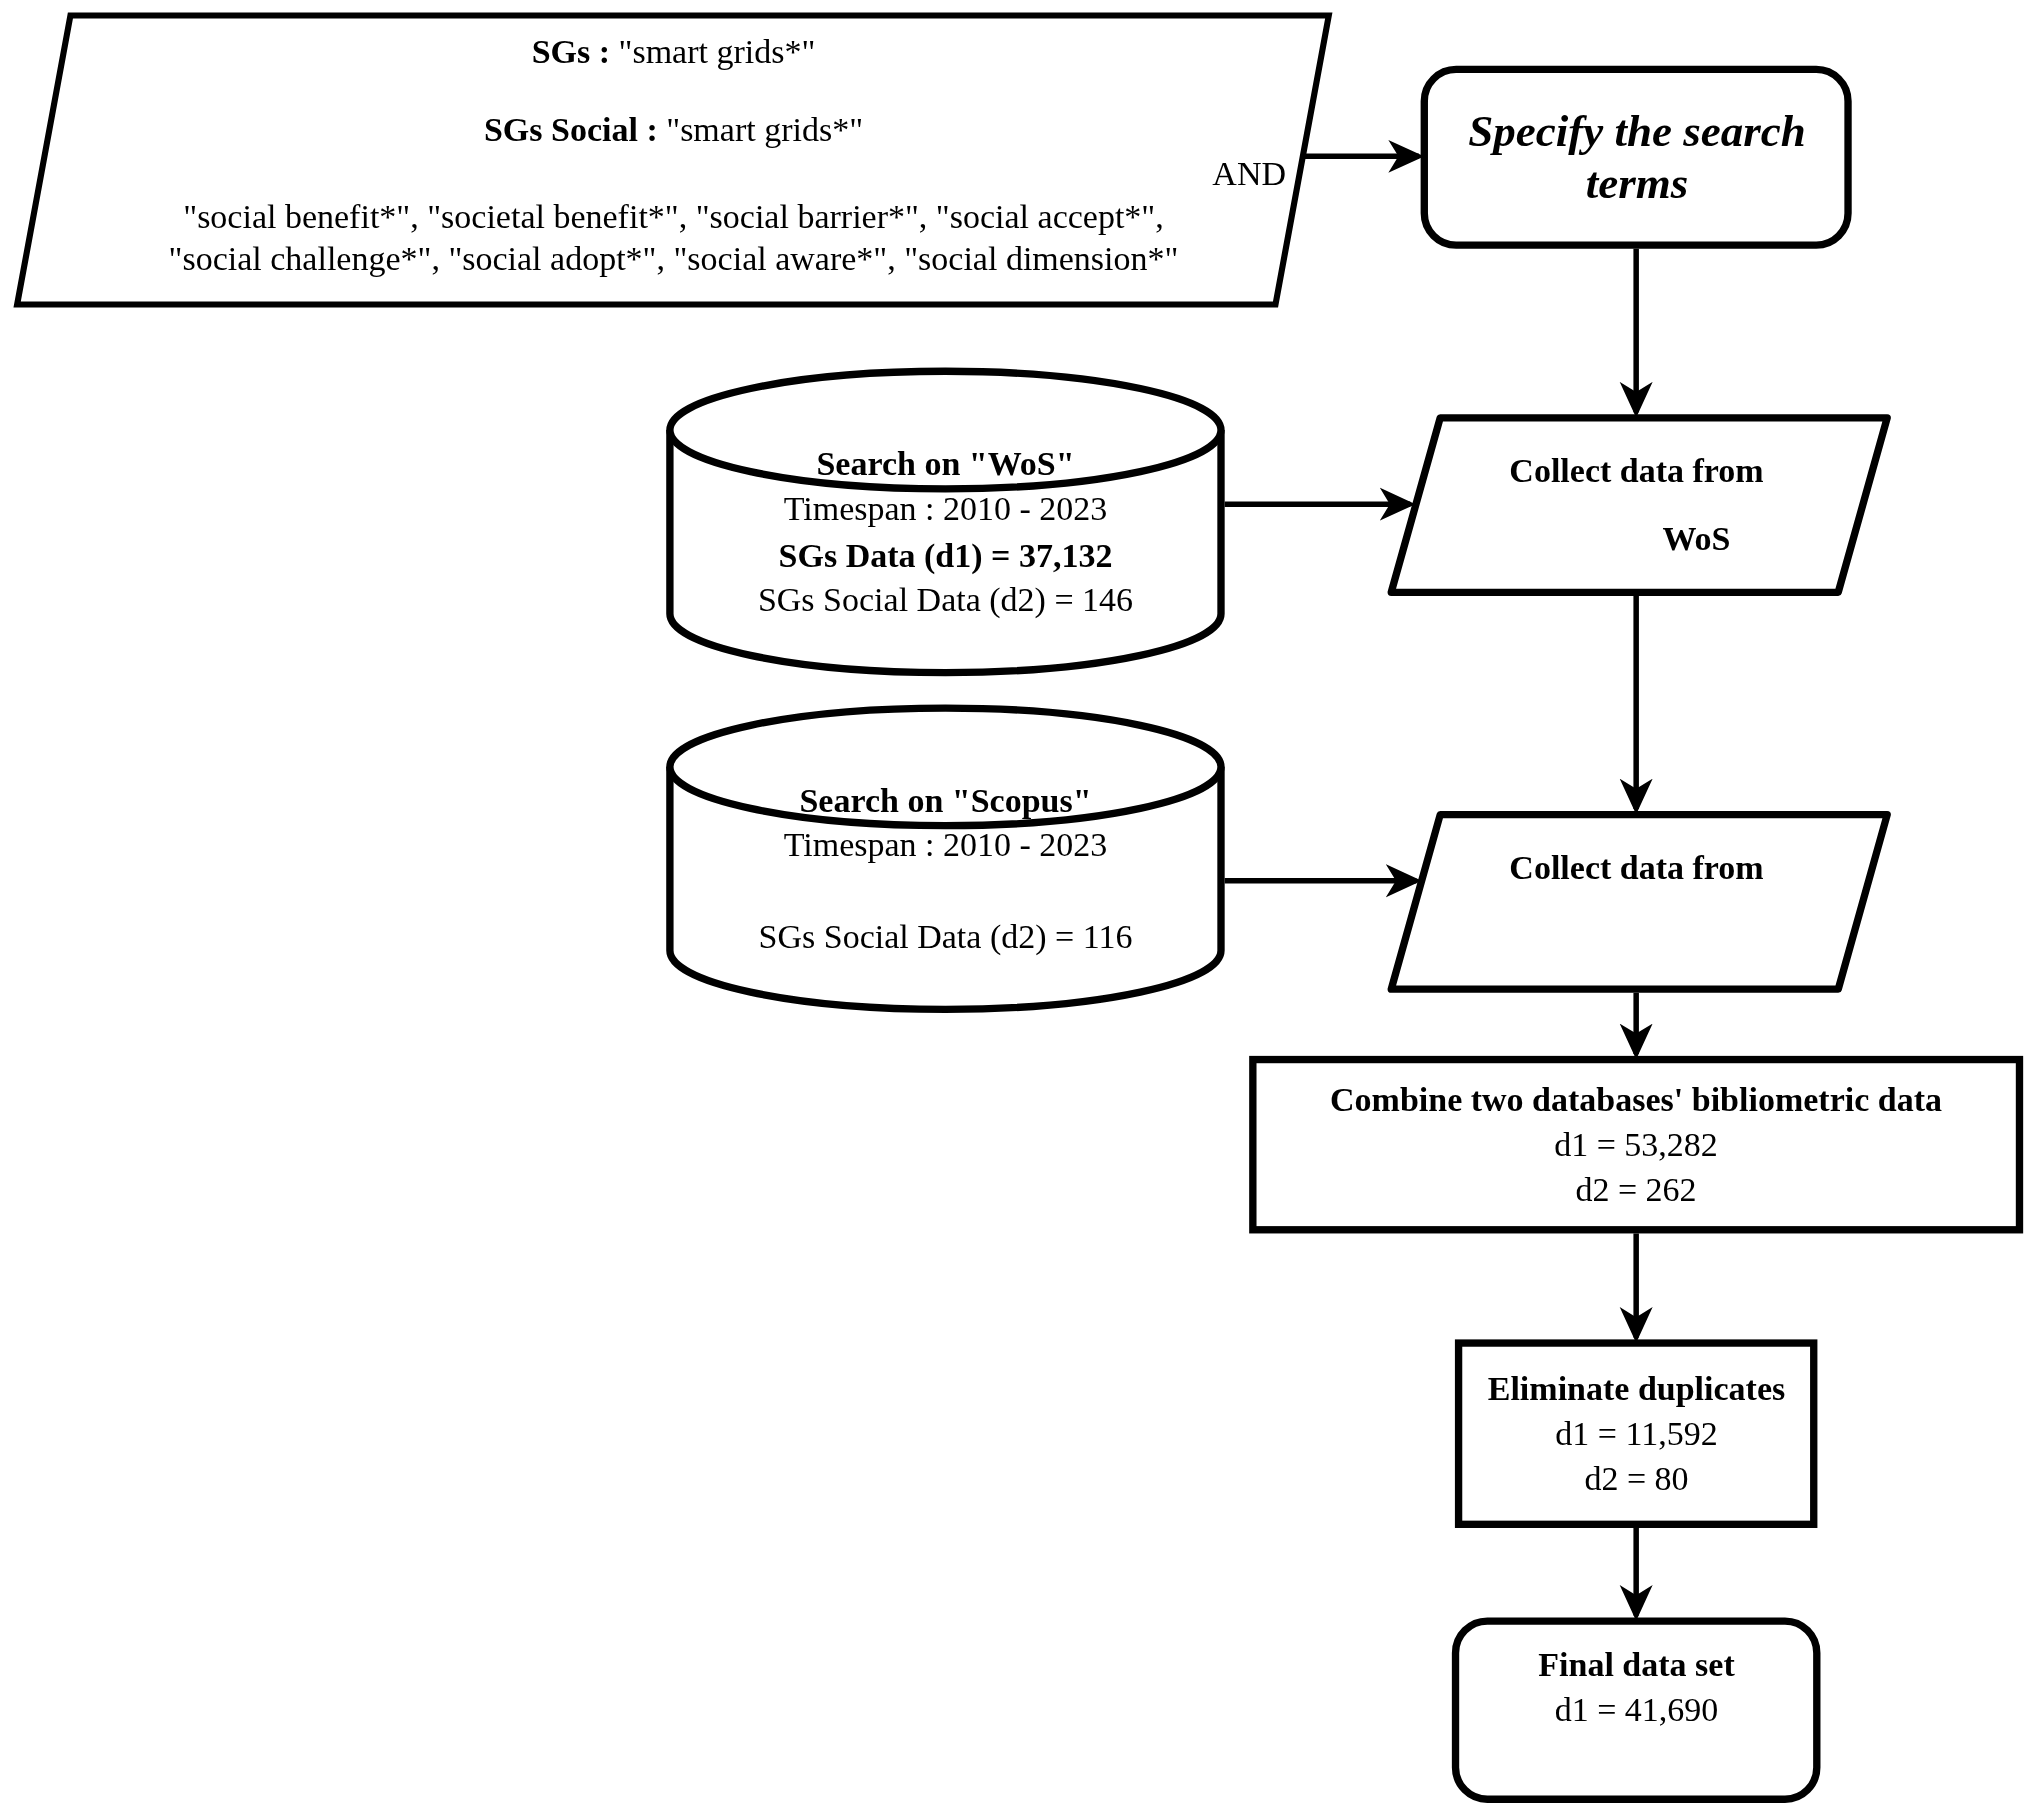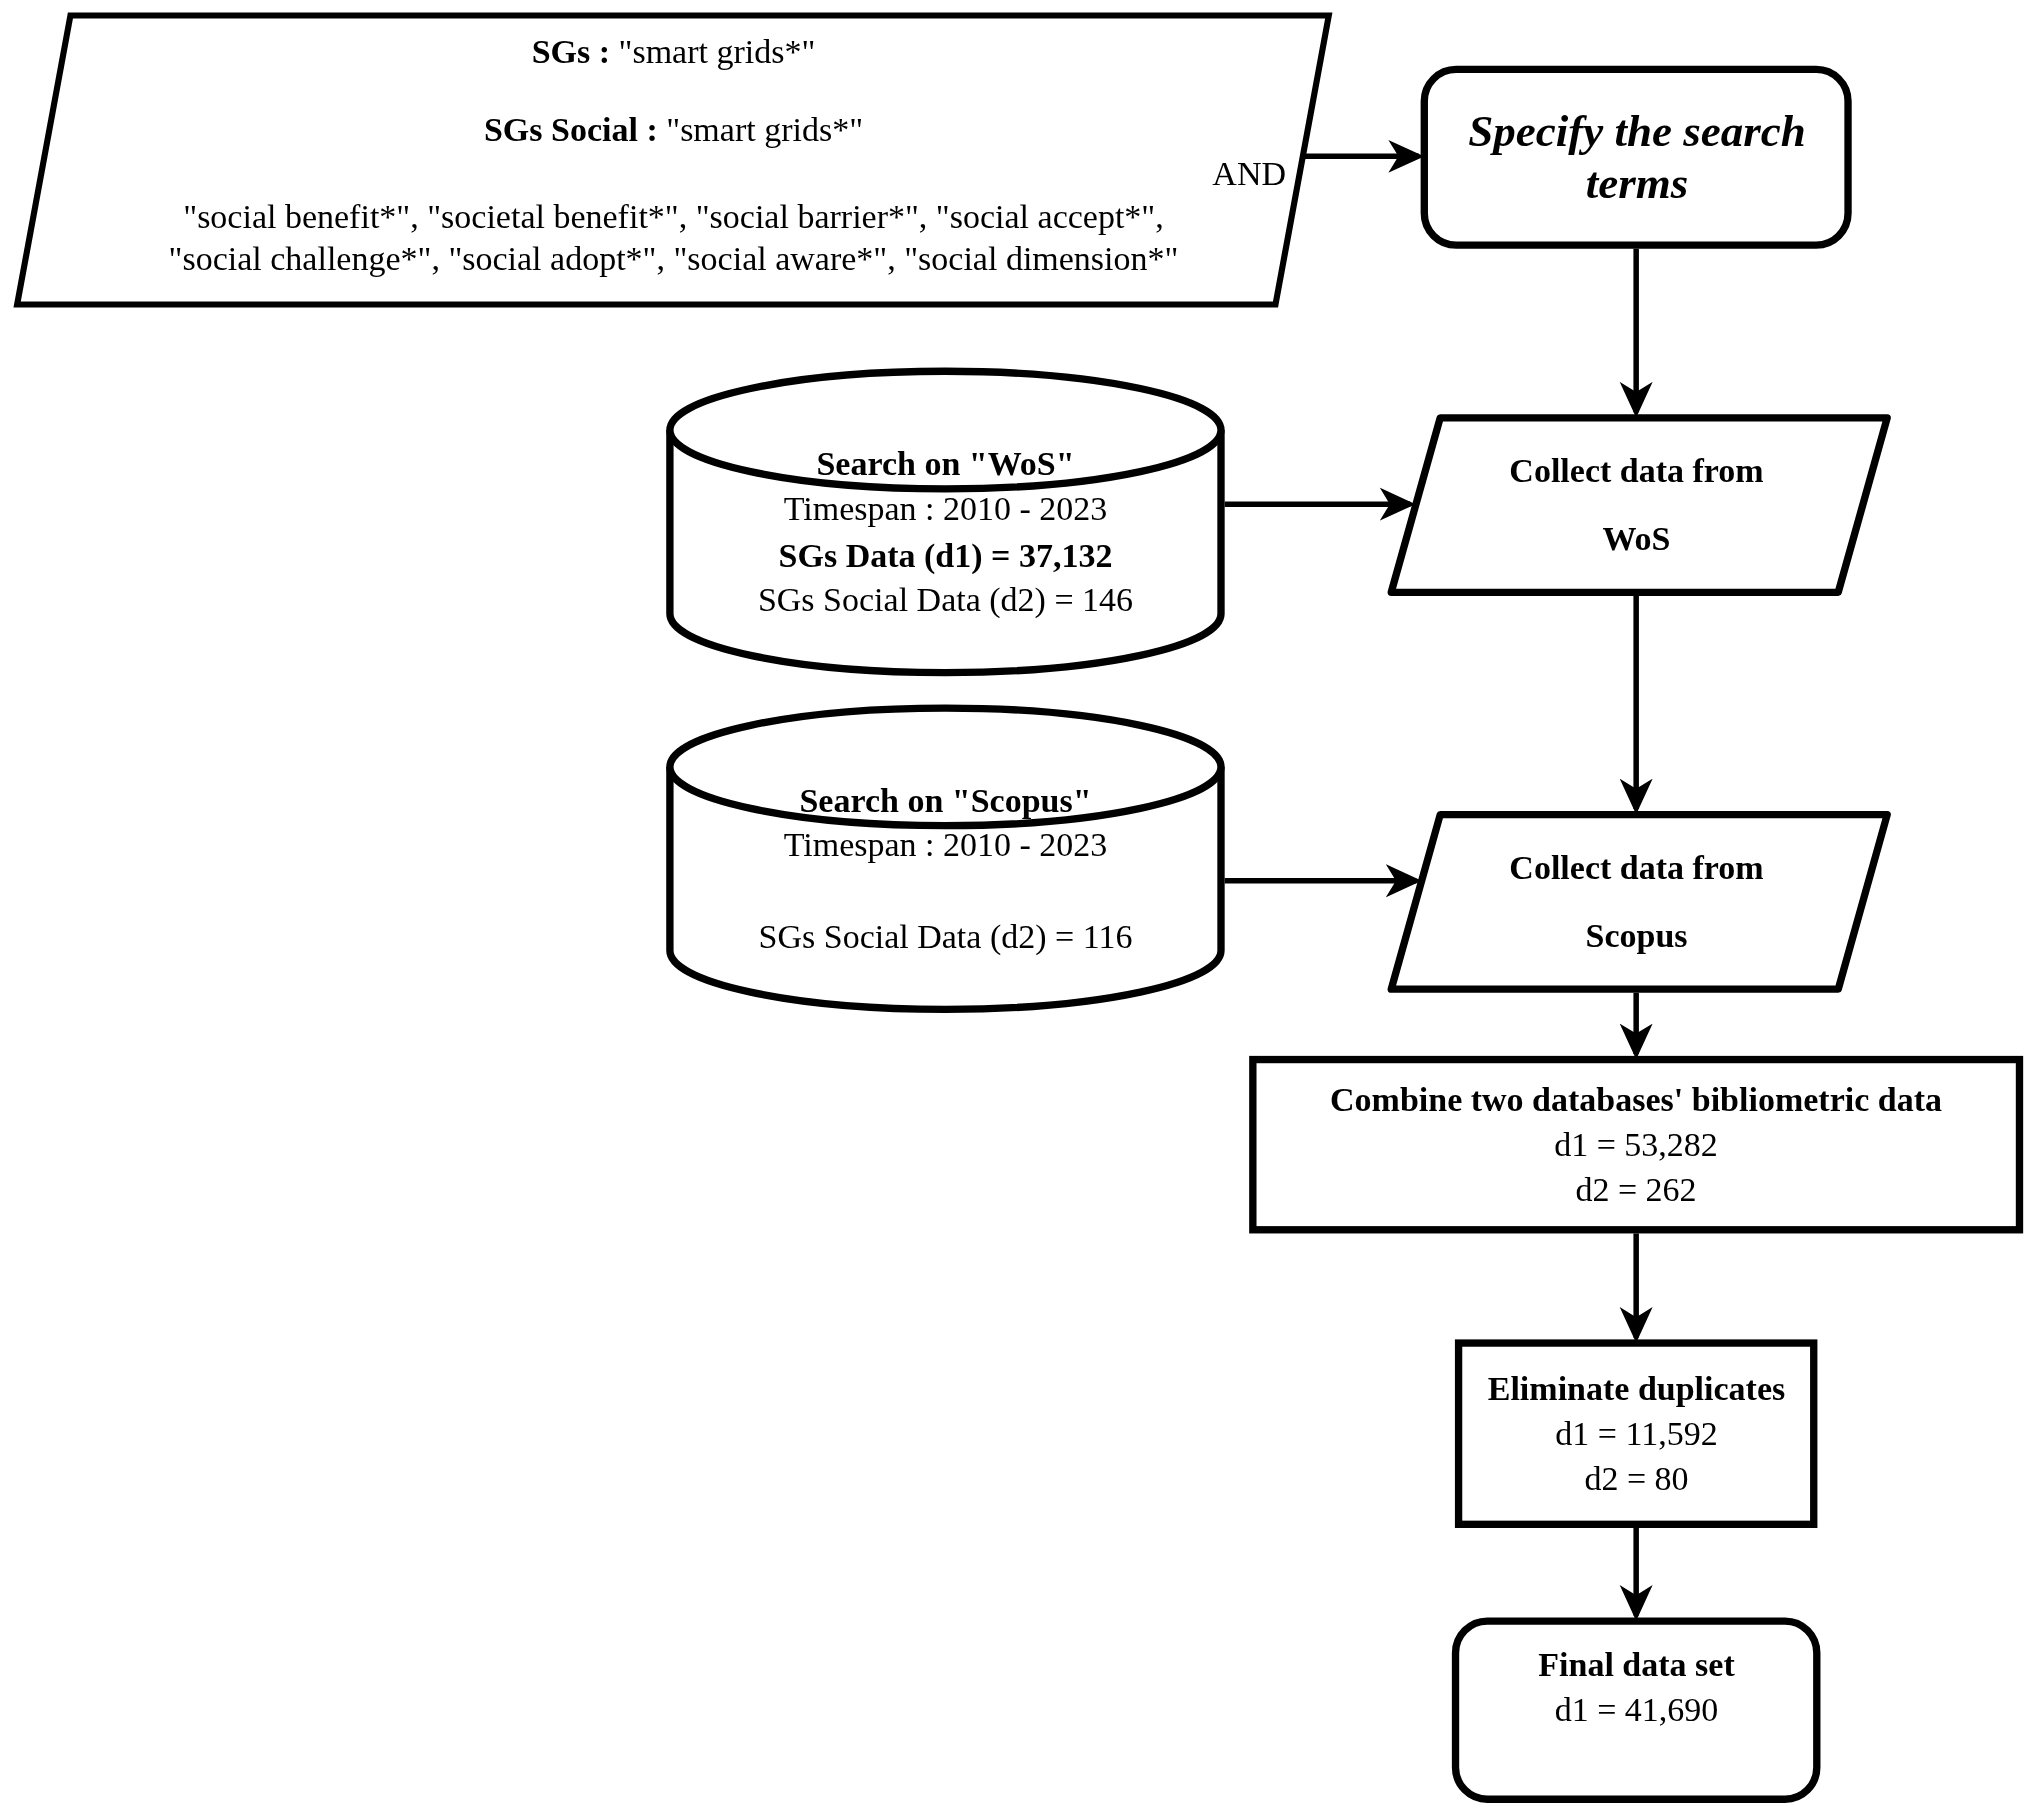--- a/index.html
+++ b/index.html
@@ -102,28 +102,27 @@
   <div class="txt" style="left:61px; top:239px; width:1225px;">"social challenge*", "social adopt*", "social aware*", "social dimension*"</div>
 
   <div class="center-label" style="left:1431px; top:69px; width:412px; height:176px;">Specify the search terms</div>
 
   <div class="txt b" style="left:670px; top:444px; width:551px;">Search on "WoS"</div>
   <div class="txt" style="left:670px; top:489px; width:551px;">Timespan : 2010 - 2023</div>
   <div class="txt" style="left:670px; top:536px; width:551px;font-weight:bold;">SGs Data (d1) = 37,132</div>
   <div class="txt" style="left:670px; top:580px; width:551px;">SGs Social Data (d2) = 146</div>
 
   <div class="txt b" style="left:1416px; top:451px; width:441px;">Collect data from</div>
-  <div class="txt b" style="left:1416px; top:519px; width:441px;">WoS</div>
+  <div class="txt b" style="left:1476px; top:519px; width:441px;">WoS</div>
 
   <div class="txt b" style="left:670px; top:781px; width:551px;">Search on "Scopus"</div>
   <div class="txt" style="left:670px; top:825px; width:551px;">Timespan : 2010 - 2023</div>
   <div class="txt" style="left:670px; top:917px; width:551px;">SGs Social Data (d2) = 116</div>
 
   <div class="txt b" style="left:1416px; top:848px; width:441px;">Collect data from</div>
-  <div class="txt b" style="left:1416px; top:916px; width:441px;">Scopus</div>
 
   <div class="txt b" style="left:1260px; top:1080px; width:752px;">Combine two databases' bibliometric data</div>
   <div class="txt" style="left:1260px; top:1125px; width:752px;">d1 = 53,282</div>
   <div class="txt" style="left:1260px; top:1170px; width:752px;">d2 = 262</div>
 
   <div class="txt b" style="left:1465px; top:1369px; width:343px;">Eliminate duplicates</div>
   <div class="txt" style="left:1465px; top:1414px; width:343px;">d1 = 11,592</div>
   <div class="txt" style="left:1465px; top:1459px; width:343px;">d2 = 80</div>
 
   <div class="txt b" style="left:1462px; top:1645px; width:349px;">Final data set</div>

